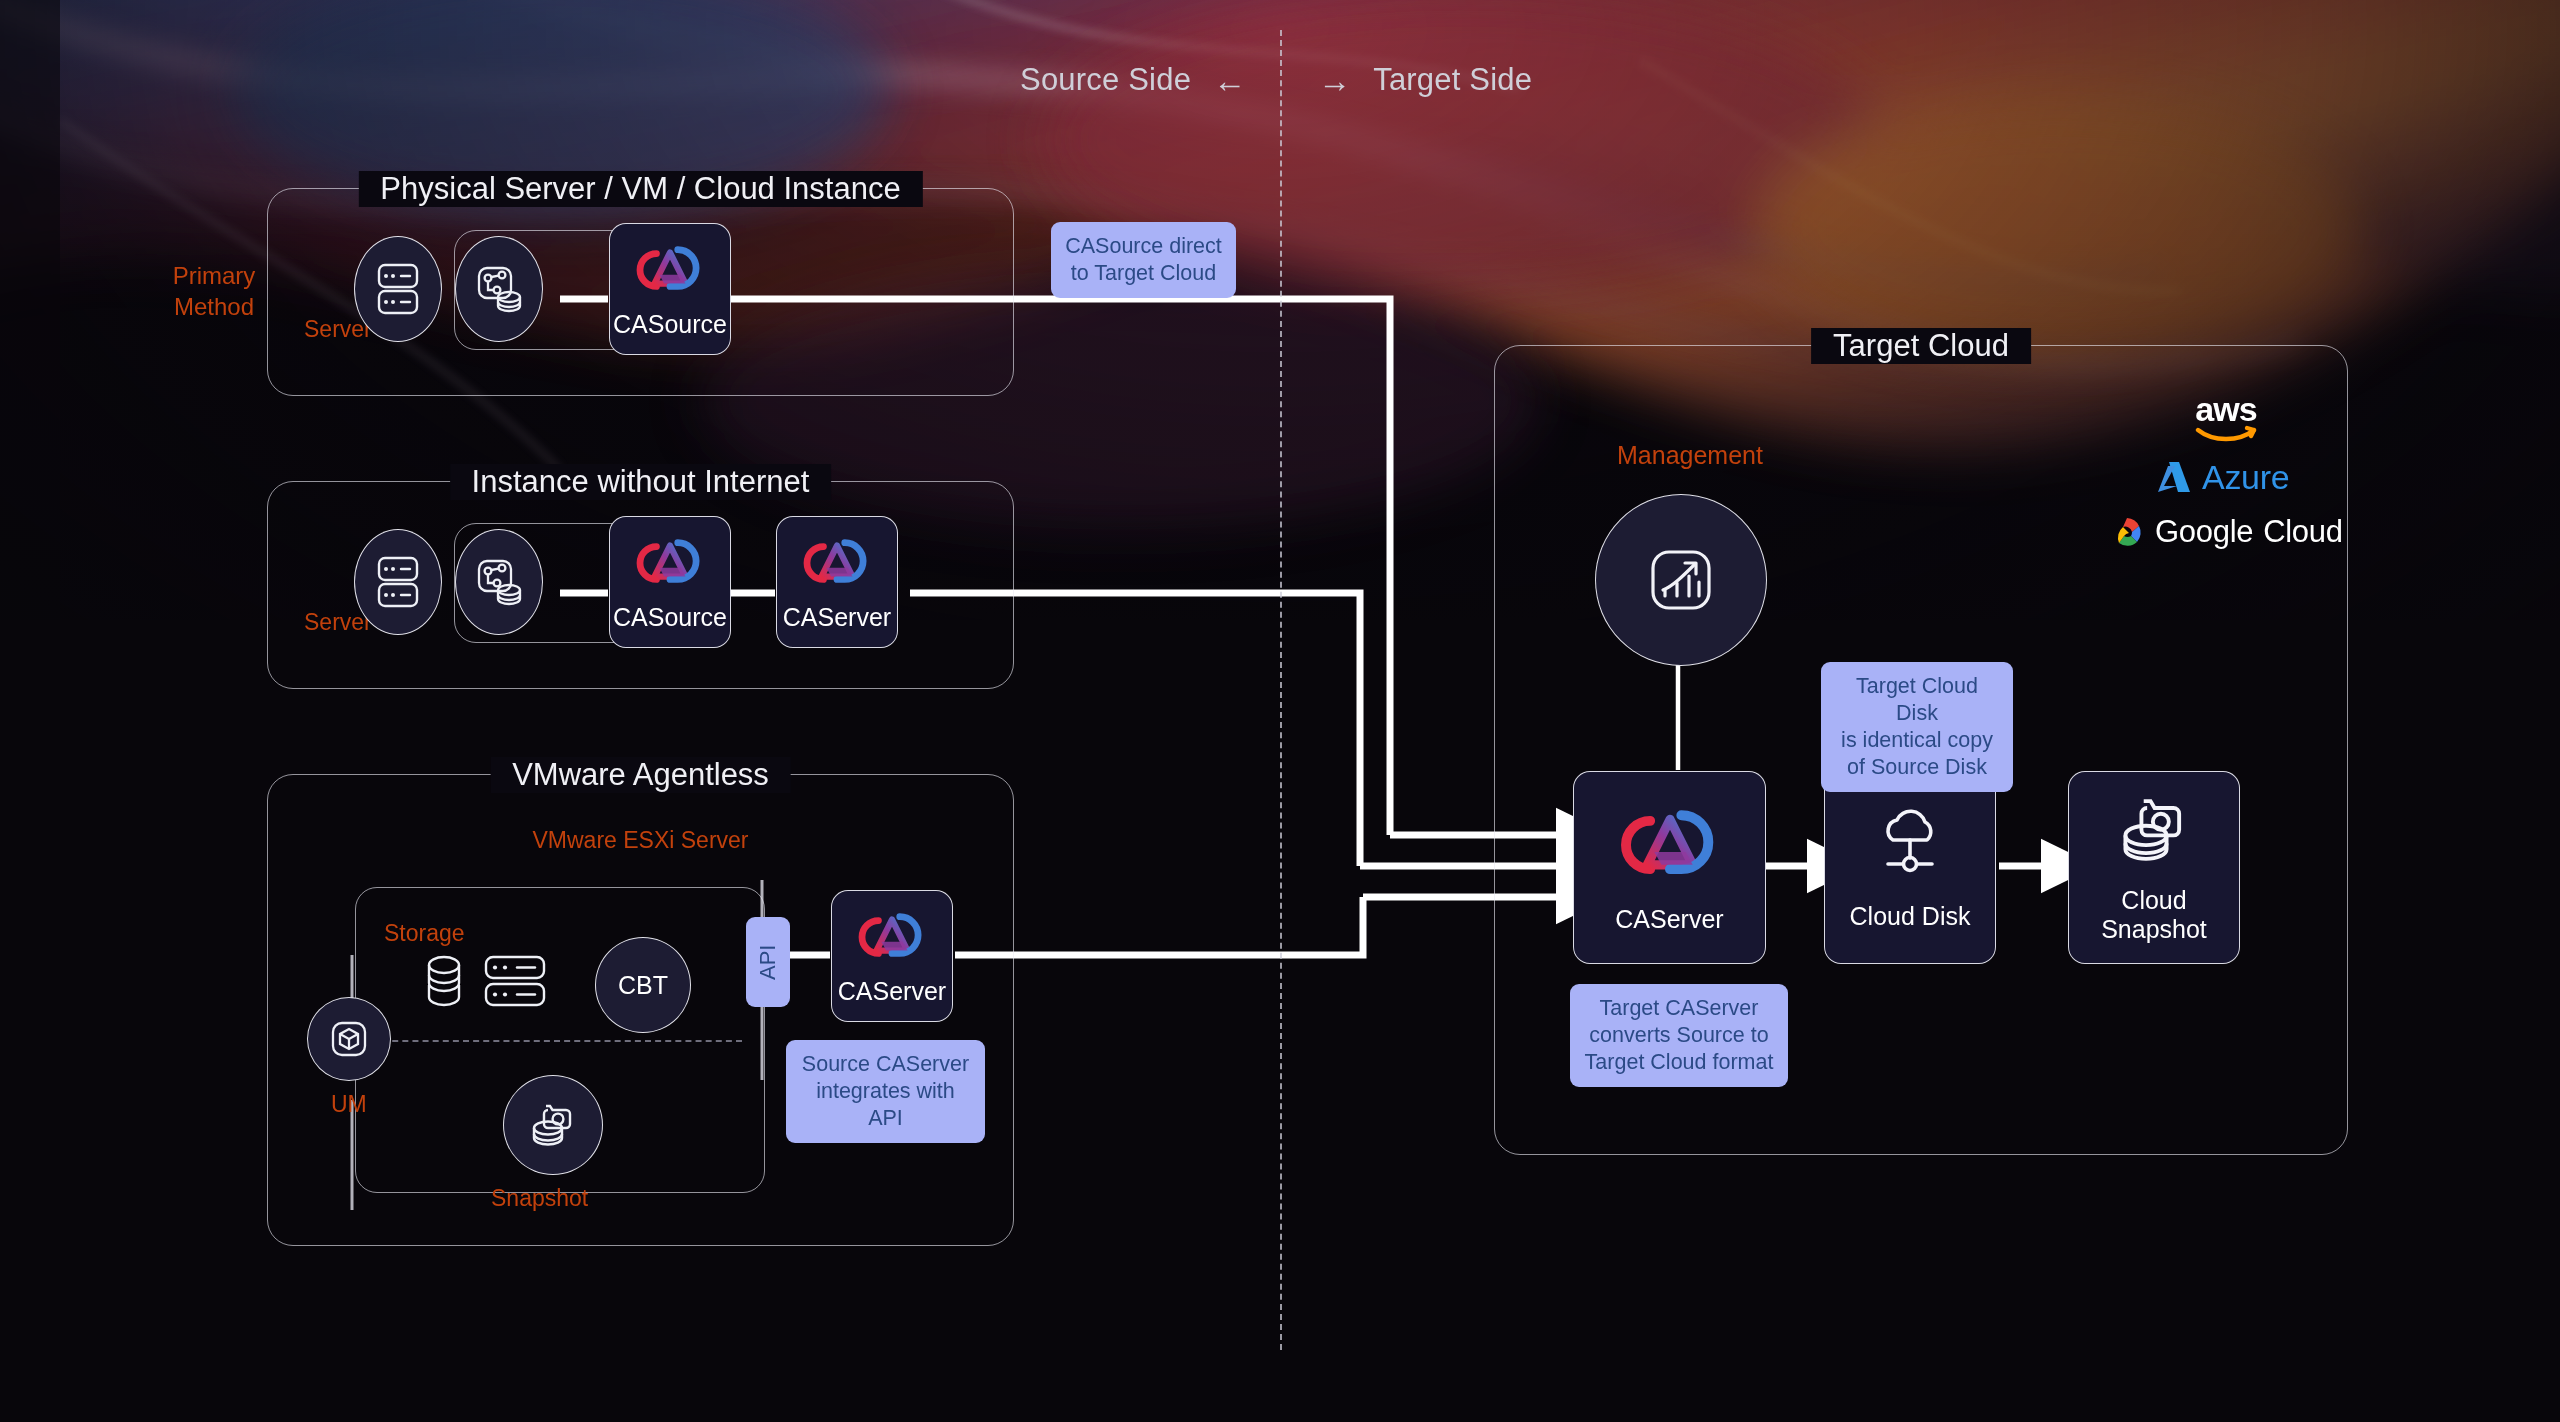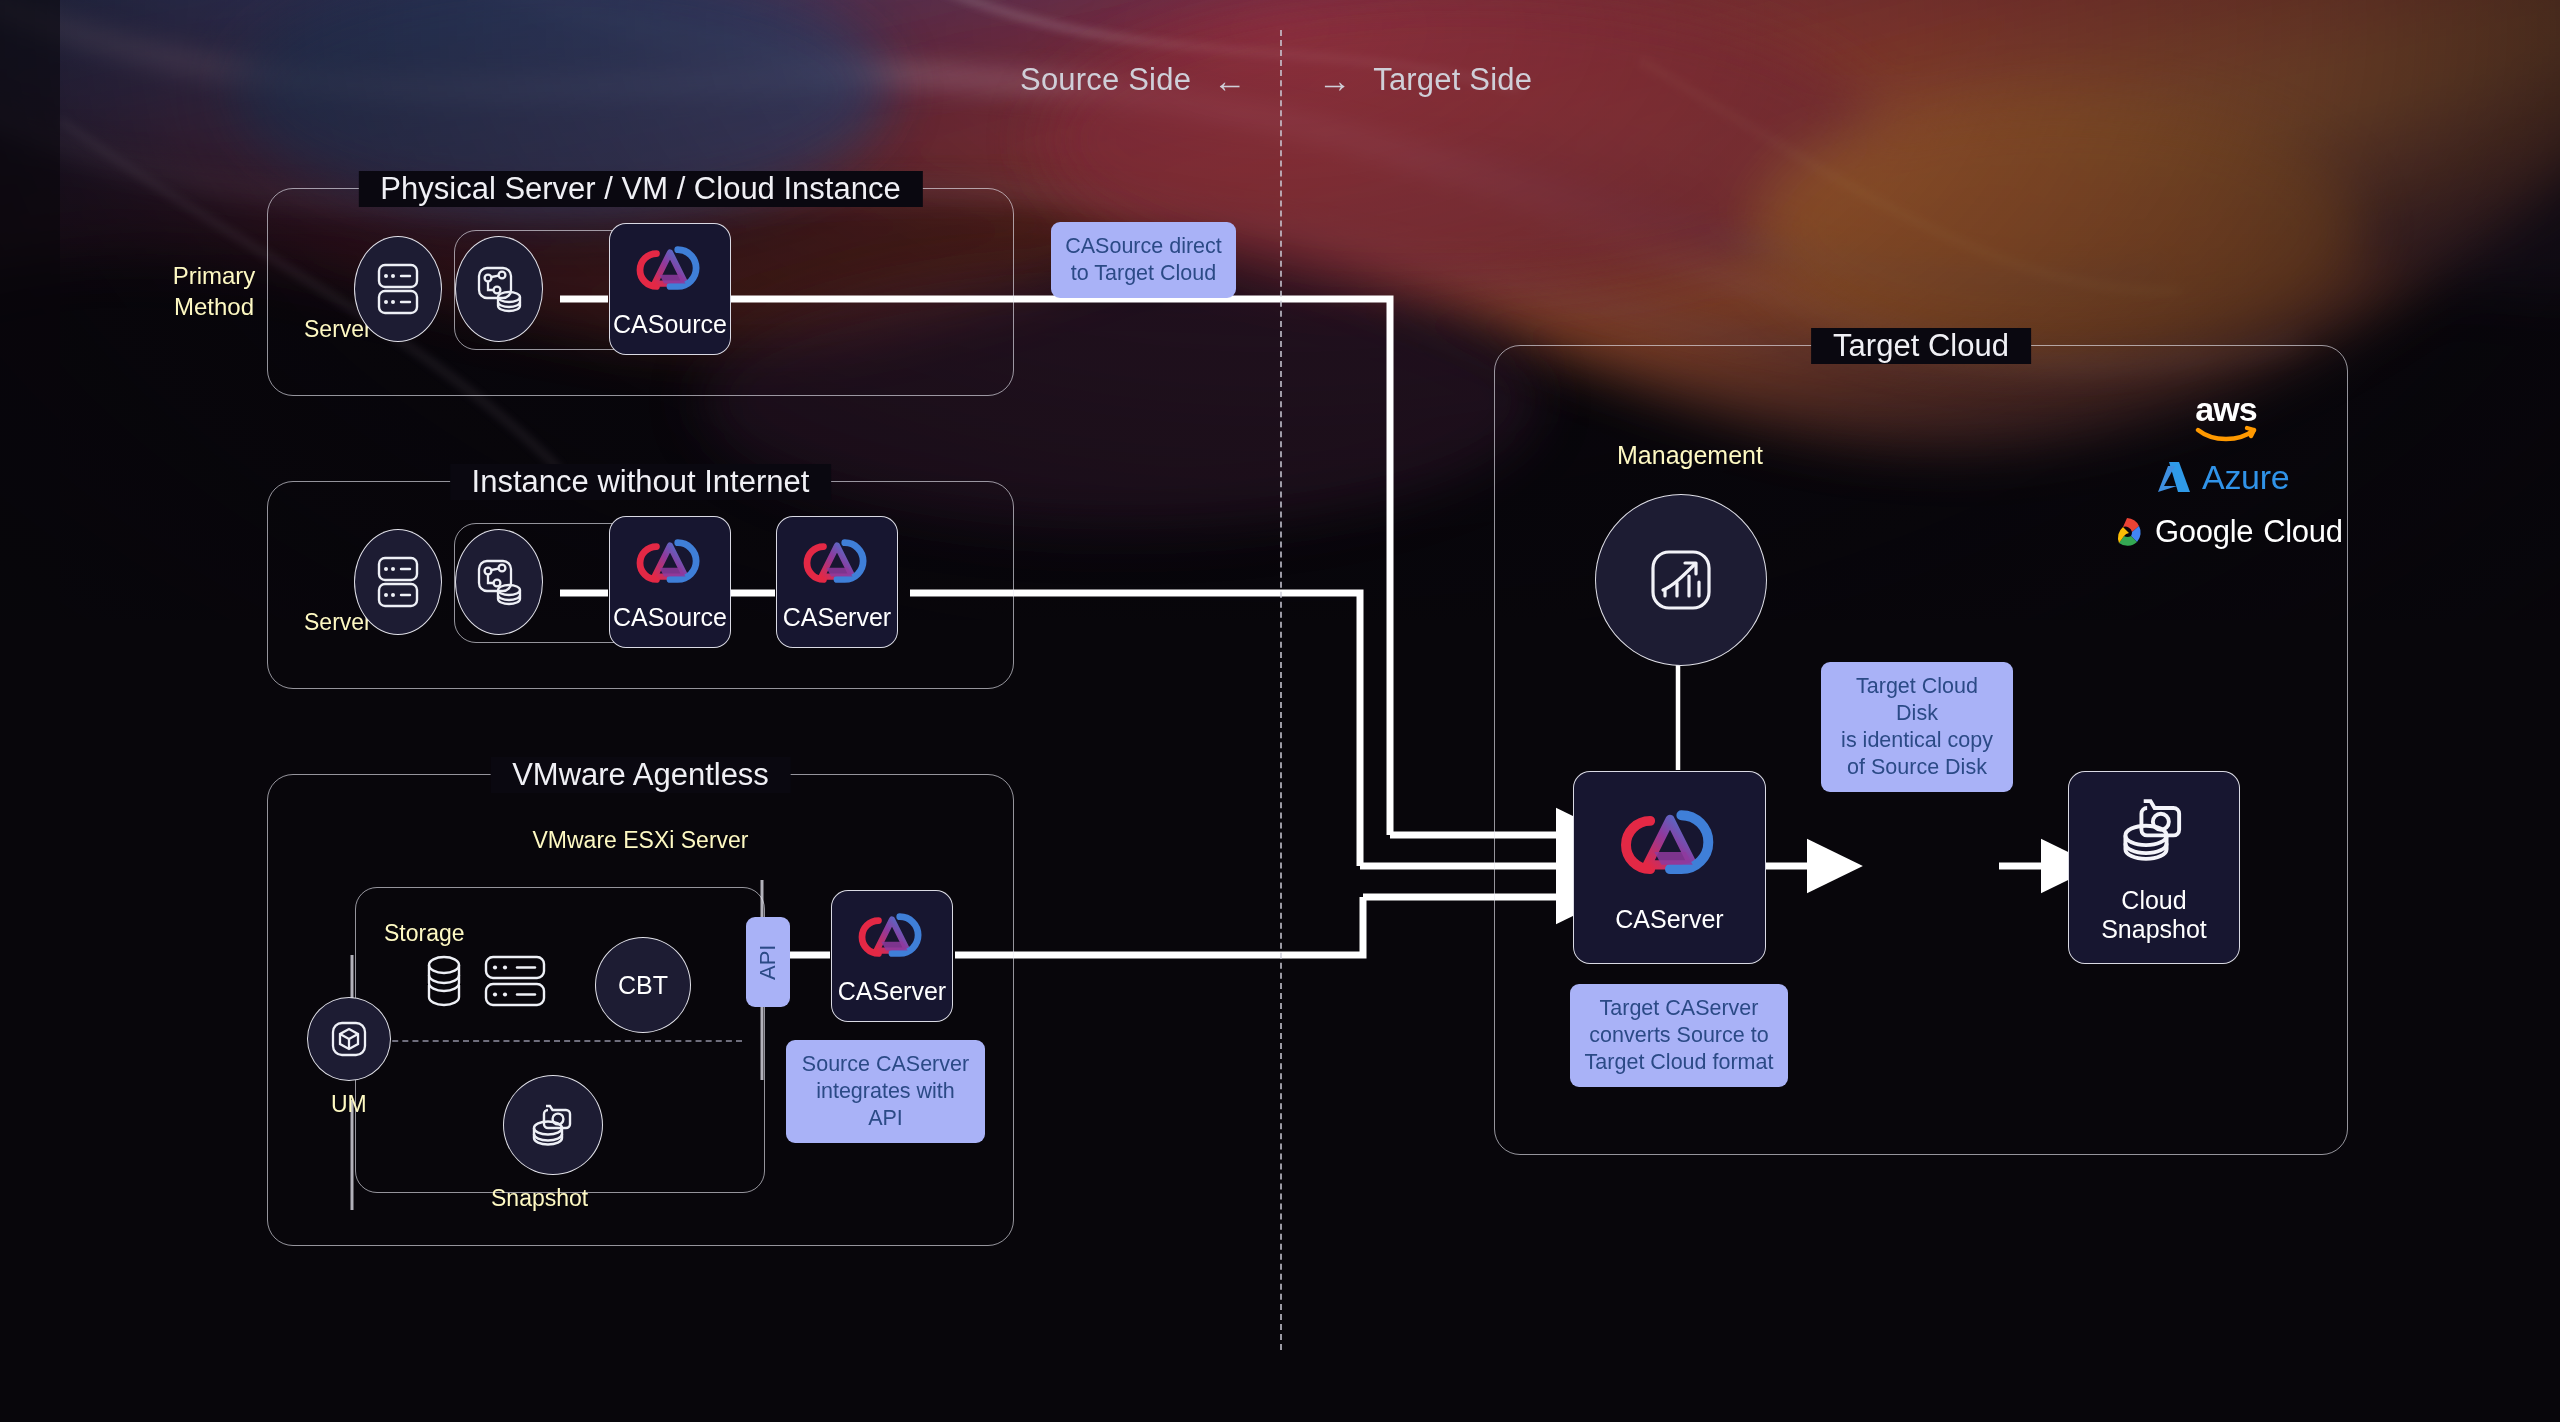--- a/index.html
+++ b/index.html
@@ -41,21 +41,21 @@
     background:#0a0810; padding:0 22px;
     font-size:31px; color:#f0f0f5; white-space:nowrap; line-height:36px;
   }
 
   
   .subframe {
     position:absolute;
     border:1.6px solid rgba(235,235,245,.62);
     border-radius:22px;
   }
-  .plain-label { position:absolute; font-size:23px; color:#fef9c3; white-space:nowrap; }
+  .plain-label { position:absolute; font-size:23px; color:#c2410c; white-space:nowrap; }
 
   
   .circ {
     position:absolute; border-radius:50%;
     background:#1d1c33;
     border:1.7px solid rgba(242,242,248,.92);
     display:flex; align-items:center; justify-content:center;
   }
   .ellip {
     position:absolute; border-radius:50%;
@@ -477,20 +477,30 @@
     <div class="node" style="left:78px; top:425px; width:193px; height:193px; gap:16px;">
       <svg width="104" height="88" viewBox="0 0 72 62">
         <path d="M22 14 A17 17 0 1 0 22 48" fill="none" stroke="#e32845" stroke-width="7" stroke-linecap="round"></path>
         <path d="M36 13 L52 45 L20 45 Z" fill="none" stroke="url(#caG1)" stroke-width="6.5" stroke-linejoin="round"></path>
         <path d="M44 10 A15 15 0 0 1 44 48 L36 48" fill="none" stroke="#3f7fd8" stroke-width="7" stroke-linecap="round"></path>
         <path d="M30 45 L52 45 L47 36 L25 36 Z" fill="#8e3a9e" opacity="0.85"></path>
       </svg>
       <span class="node-label">CAServer</span>
     </div>
 
+    <div class="node" style="left:329px; top:425px; width:172px; height:193px; gap:18px;">
+      <svg width="86" height="80" viewBox="0 0 86 80" fill="none" stroke="#f4f4fa" stroke-width="3.6">
+        <path d="M26 36 A11 11 0 0 1 30 16 A15 15 0 0 1 58 18 A11 11 0 0 1 60 36 Z" stroke-linejoin="round"></path>
+        <line x1="43" y1="36" x2="43" y2="54" stroke-linecap="round"></line>
+        <circle cx="43" cy="60" r="6.5"></circle>
+        <line x1="21" y1="60" x2="36" y2="60" stroke-linecap="round"></line>
+        <line x1="50" y1="60" x2="65" y2="60" stroke-linecap="round"></line>
+      </svg>
+      <span class="node-label">Cloud Disk</span>
+    </div>
 
     <div class="node" style="left:573px; top:425px; width:172px; height:193px; gap:14px;">
       <svg width="82" height="80" viewBox="0 0 70 70" fill="none" stroke="#f4f4fa" stroke-width="3.4">
         <ellipse cx="28" cy="38" rx="18" ry="8.5"></ellipse>
         <path d="M10 38 L10 50 A18 8.5 0 0 0 46 50 L46 38"></path>
         <path d="M10 45 A18 8.5 0 0 0 46 45"></path>
         <path d="M26 8 L32 8 L35.5 14 L52 14 A5 5 0 0 1 57 19 L57 33 A5 5 0 0 1 52 38 L29 38 A5 5 0 0 1 24 33 L24 19 A5 5 0 0 1 29 14"></path>
         <circle cx="41" cy="26" r="7"></circle>
       </svg>
       <span class="node-label">Cloud

